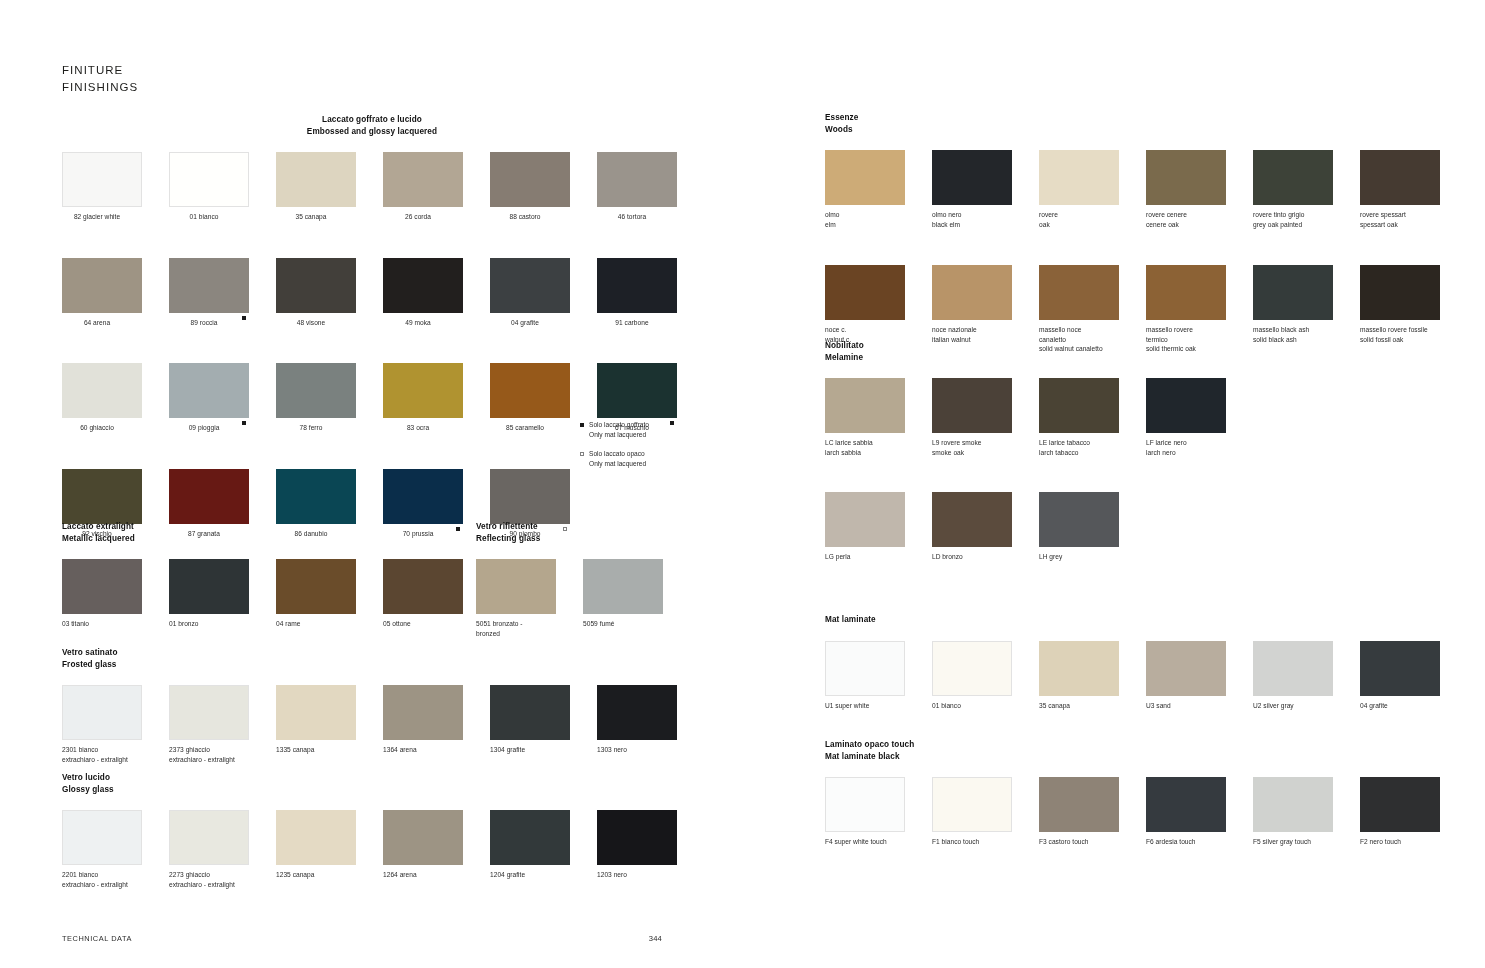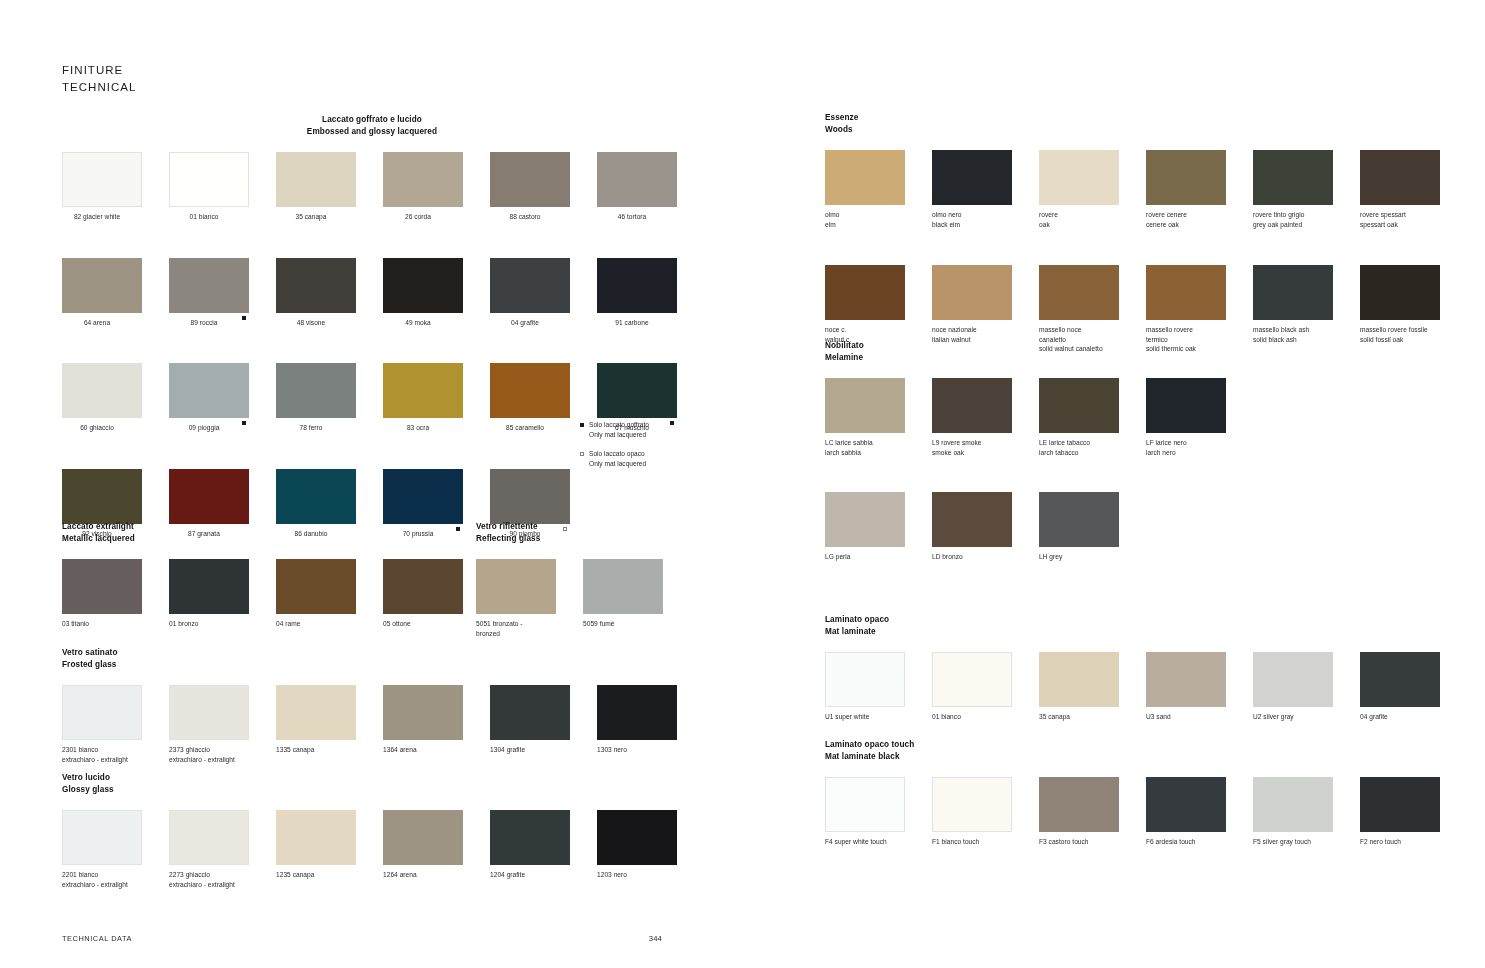--- a/index.html
+++ b/index.html
@@ -73,21 +73,21 @@
 </style>
 </head>
 <body>
 
 <div class="spread">
 
   <div class="page page-left">
 
     <div class="doc-title">
       <div>FINITURE</div>
-      <div>TECHNICAL</div>
+      <div>FINISHINGS</div>
     </div>
 
     <div class="section" style="left:62px;top:114px;width:620px;text-align:center;">
       <div class="sec-head">
         <div>Laccato goffrato e lucido</div>
         <div>Embossed and glossy lacquered</div>
       </div>
       <div class="grid" style="margin-top: 15px;">
           <div class="row">
             <div class="cell">
@@ -649,21 +649,20 @@
                 <div class="lbl">LH grey</div>
                 <div class="mkbox"></div>
               </div>
             </div>
           </div>
         </div>
     </div>
 
     <div class="section" style="left:82px;top:614px;width:620px;">
       <div class="sec-head">
-        <div>Laminato opaco</div>
         <div>Mat laminate</div>
       </div>
       <div class="grid" style="margin-top: 15px;">
           <div class="row">
             <div class="cell">
               <div class="sw bordered" style="background: rgb(250, 251, 251);"></div>
               <div class="lblrow">
                 <div class="lbl">U1 super white</div>
                 <div class="mkbox"></div>
               </div>

